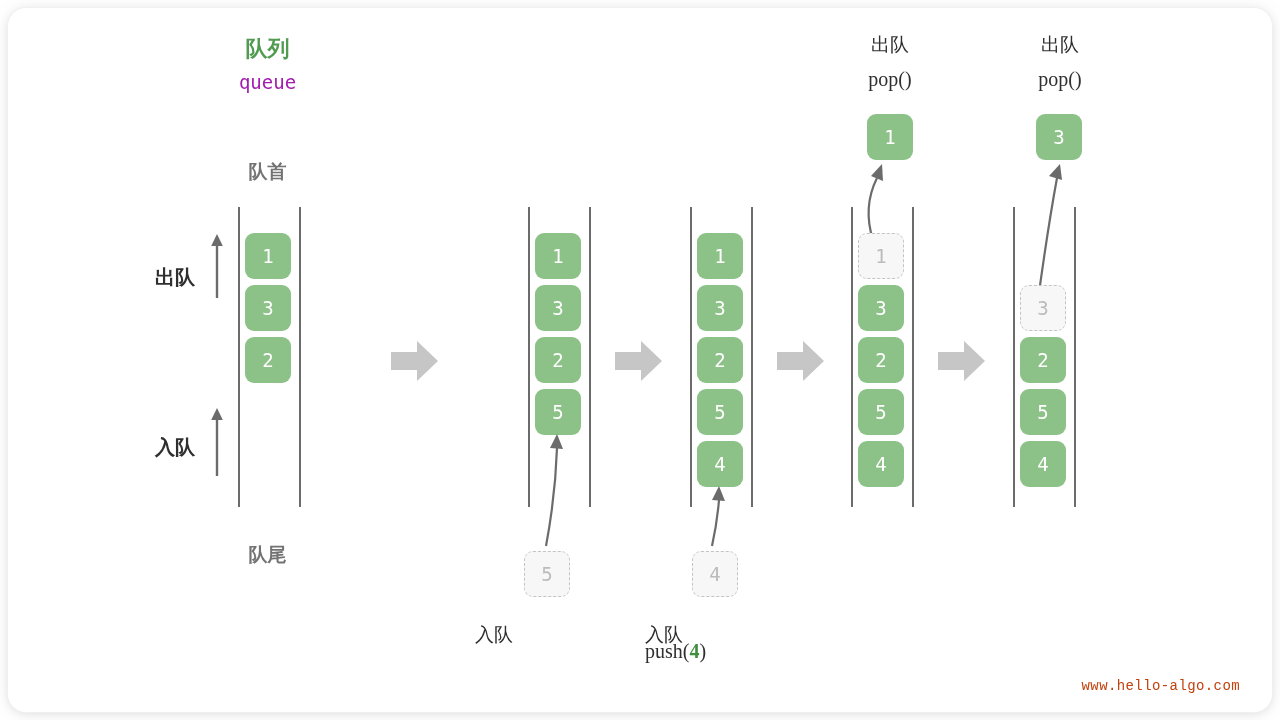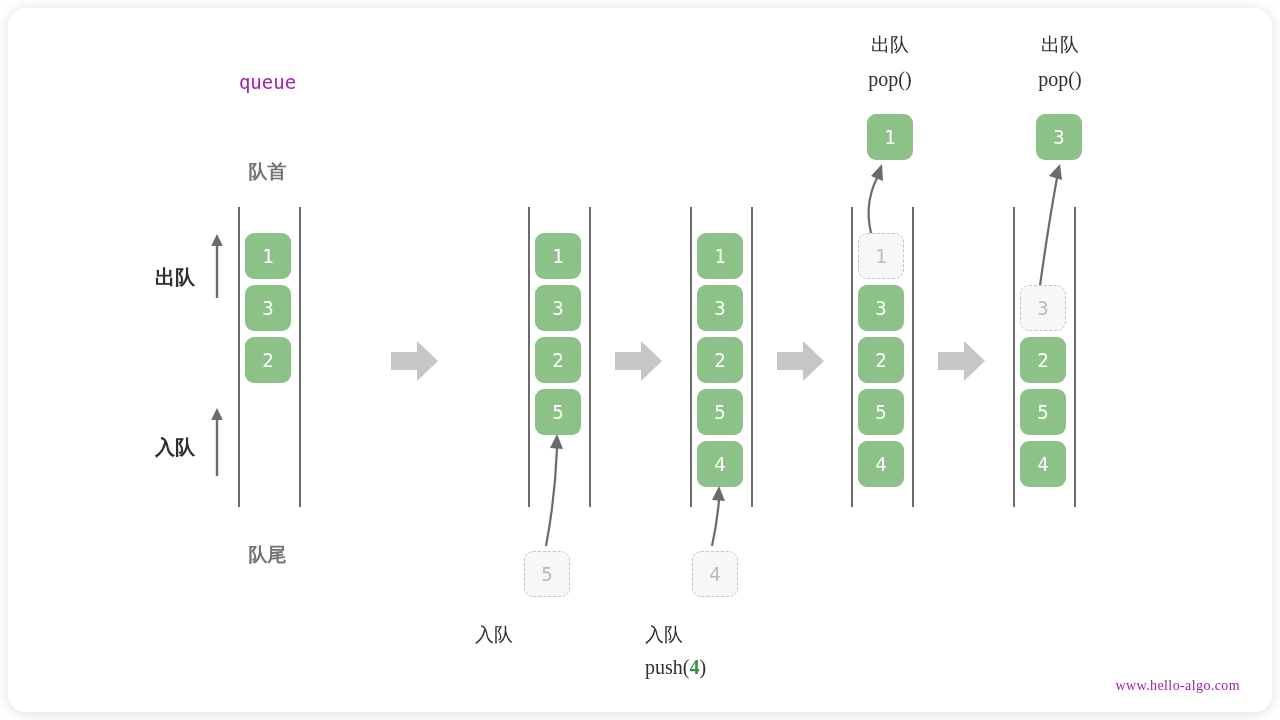--- a/index.html
+++ b/index.html
@@ -106,33 +106,34 @@
   .block-arrow { position: absolute; }
 
   
   .thin-arrow { position: absolute; }
 
   
   #watermark {
     position: absolute;
     right: 40px;
     bottom: 26px;
-    font-family: Liberation Serif, serif;
+    font-family: Liberation Mono, monospace;
     font-size: 14px;
-    color: #a21caf;
+    color: #c2410c;
     letter-spacing: 0.4px;
     white-space: nowrap;
   }
 </style>
 </head>
 <body>
 
 <div id="stage">
   <div id="card"></div>
 
+  <div class="abs title-cn" style="left:190px; top:34px; width:155px;">队列</div>
   <div class="abs title-en" style="left:190px; top:71px; width:155px;">queue</div>
 
   <div class="abs end-label" style="left:205px; top:159px; width:125px;">队首</div>
   <div class="abs end-label" style="left:205px; top:542px; width:125px;">队尾</div>
 
   <div class="abs side-label" style="left:140px; top:264px; width:70px;">出队</div>
   <svg class="thin-arrow" style="left:206px; top:232px;" width="22" height="68">
     <line x1="11" y1="66" x2="11" y2="12" stroke="#6b6b6b" stroke-width="2.4"></line>
     <polygon points="11,2 5.2,14 16.8,14" fill="#6b6b6b"></polygon>
   </svg>
@@ -182,21 +183,21 @@
   <div class="cell abs" style="left:697px; top:441px;">4</div>
 
   <svg class="thin-arrow" style="left:692px; top:482px;" width="44" height="66">
     <path d="M 20 64 C 24 46 26 30 27 18" stroke="#6b6b6b" stroke-width="2.2" fill="none"></path>
     <polygon points="27,4 20,18 33,19" fill="#6b6b6b"></polygon>
   </svg>
 
   <div class="cell ghost abs" style="left:692px; top:551px;">4</div>
 
   <div class="abs op-label-cn" style="left:645px; top:622px; width:150px; text-align:left;">入队</div>
-  <div class="abs op-label-code" style="left:645px; top:656px; width:190px; text-align:left;"><span>push(</span><span class="arg">4</span><span>)</span></div>
+  <div class="abs op-label-code" style="left:645px; top:640px; width:190px; text-align:left;"><span>push(</span><span class="arg">4</span><span>)</span></div>
 
   <svg class="block-arrow" style="left:777px; top:340px;" width="48" height="42">
     <polygon points="0,12 26,12 26,1 47,21 26,41 26,30 0,30" fill="#c6c6c6"></polygon>
   </svg>
 
   <div class="abs op-label-cn" style="left:830px; top:32px; width:120px;">出队</div>
   <div class="abs op-label-code" style="left:830px; top:68px; width:120px;">pop()</div>
 
   <div class="cell abs" style="left:867px; top:114px;">1</div>
 

